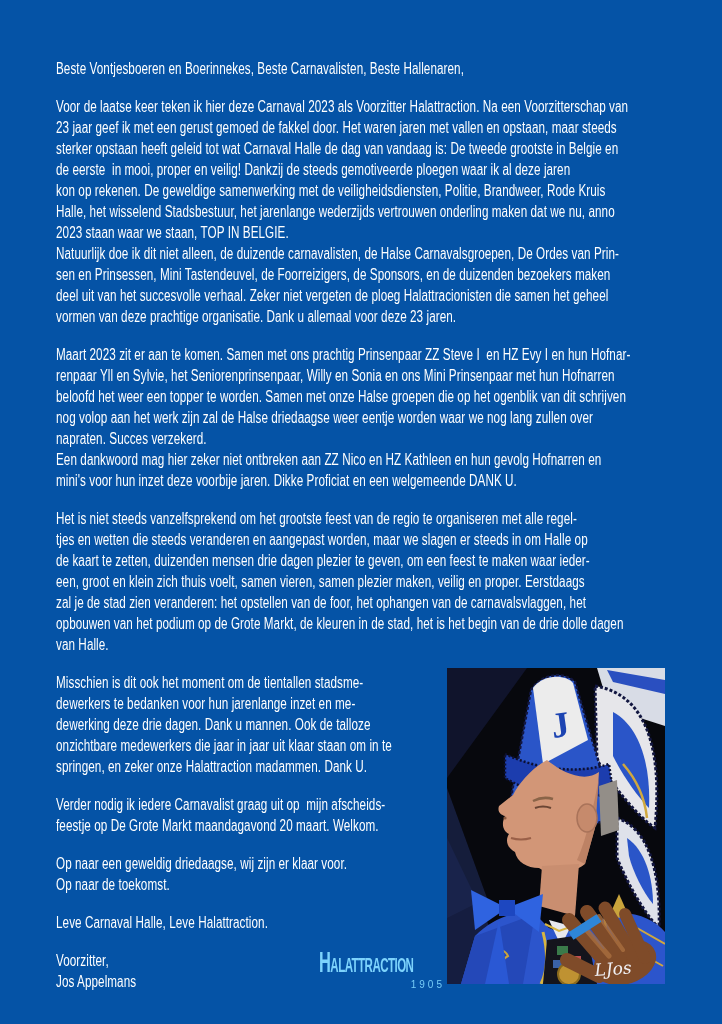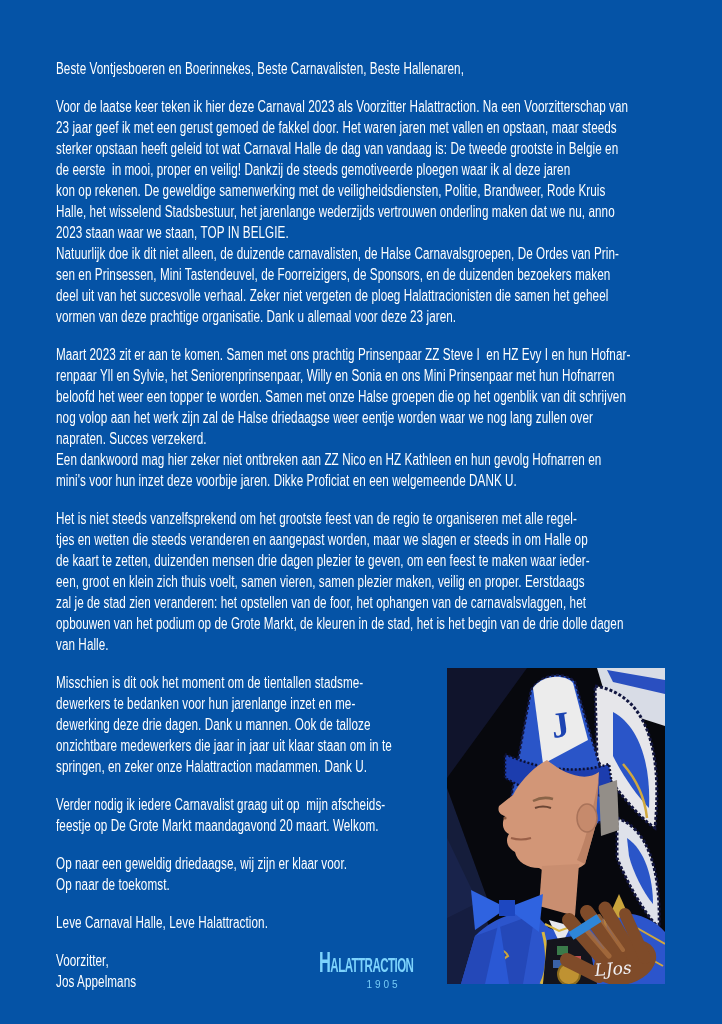--- a/index.html
+++ b/index.html
@@ -38,21 +38,21 @@
     line-height:32px;
     font-variant:small-caps;
     letter-spacing:-1px;
     white-space:nowrap;
     width:230px;
     transform:scaleX(0.55);
     transform-origin:0 0;
   }
   .logo-year{
     width:126px;
-    text-align:center;
+    text-align:right;
     font-size:10px;
     letter-spacing:3px;
     margin-top:1px;
     text-indent:3px;
     opacity:.95;
   }
 </style>
 </head>
 <body>
 

